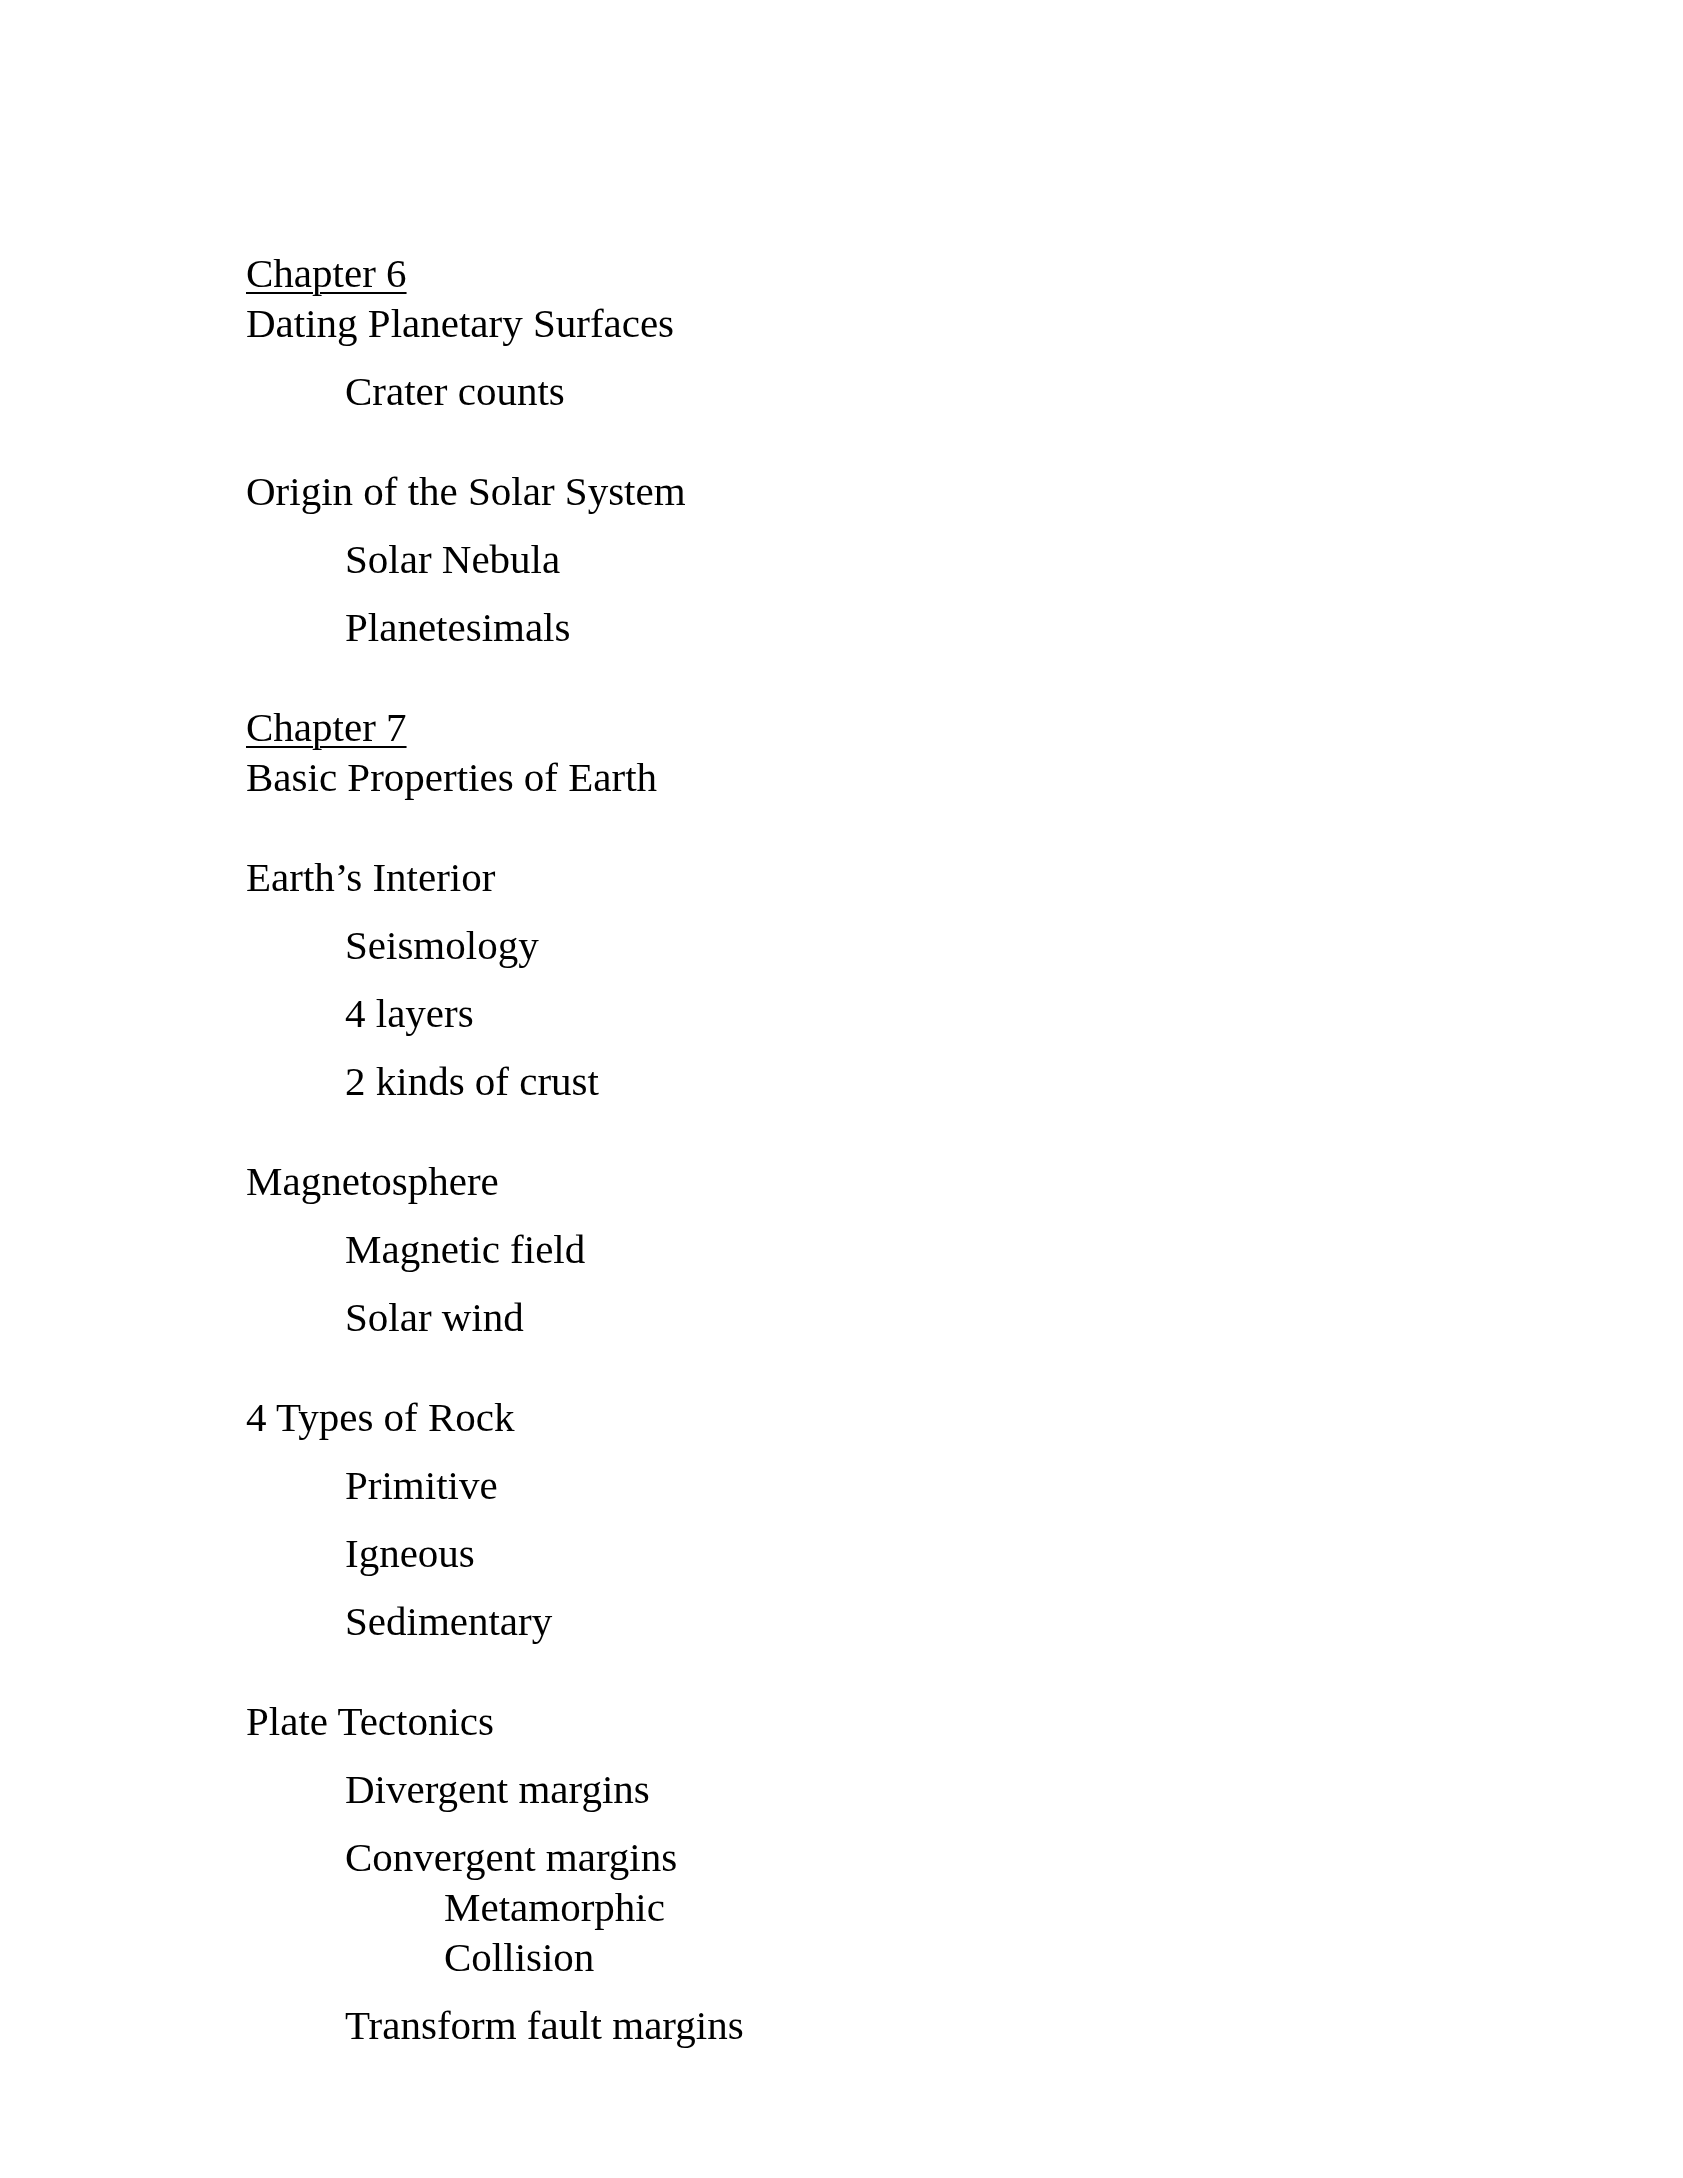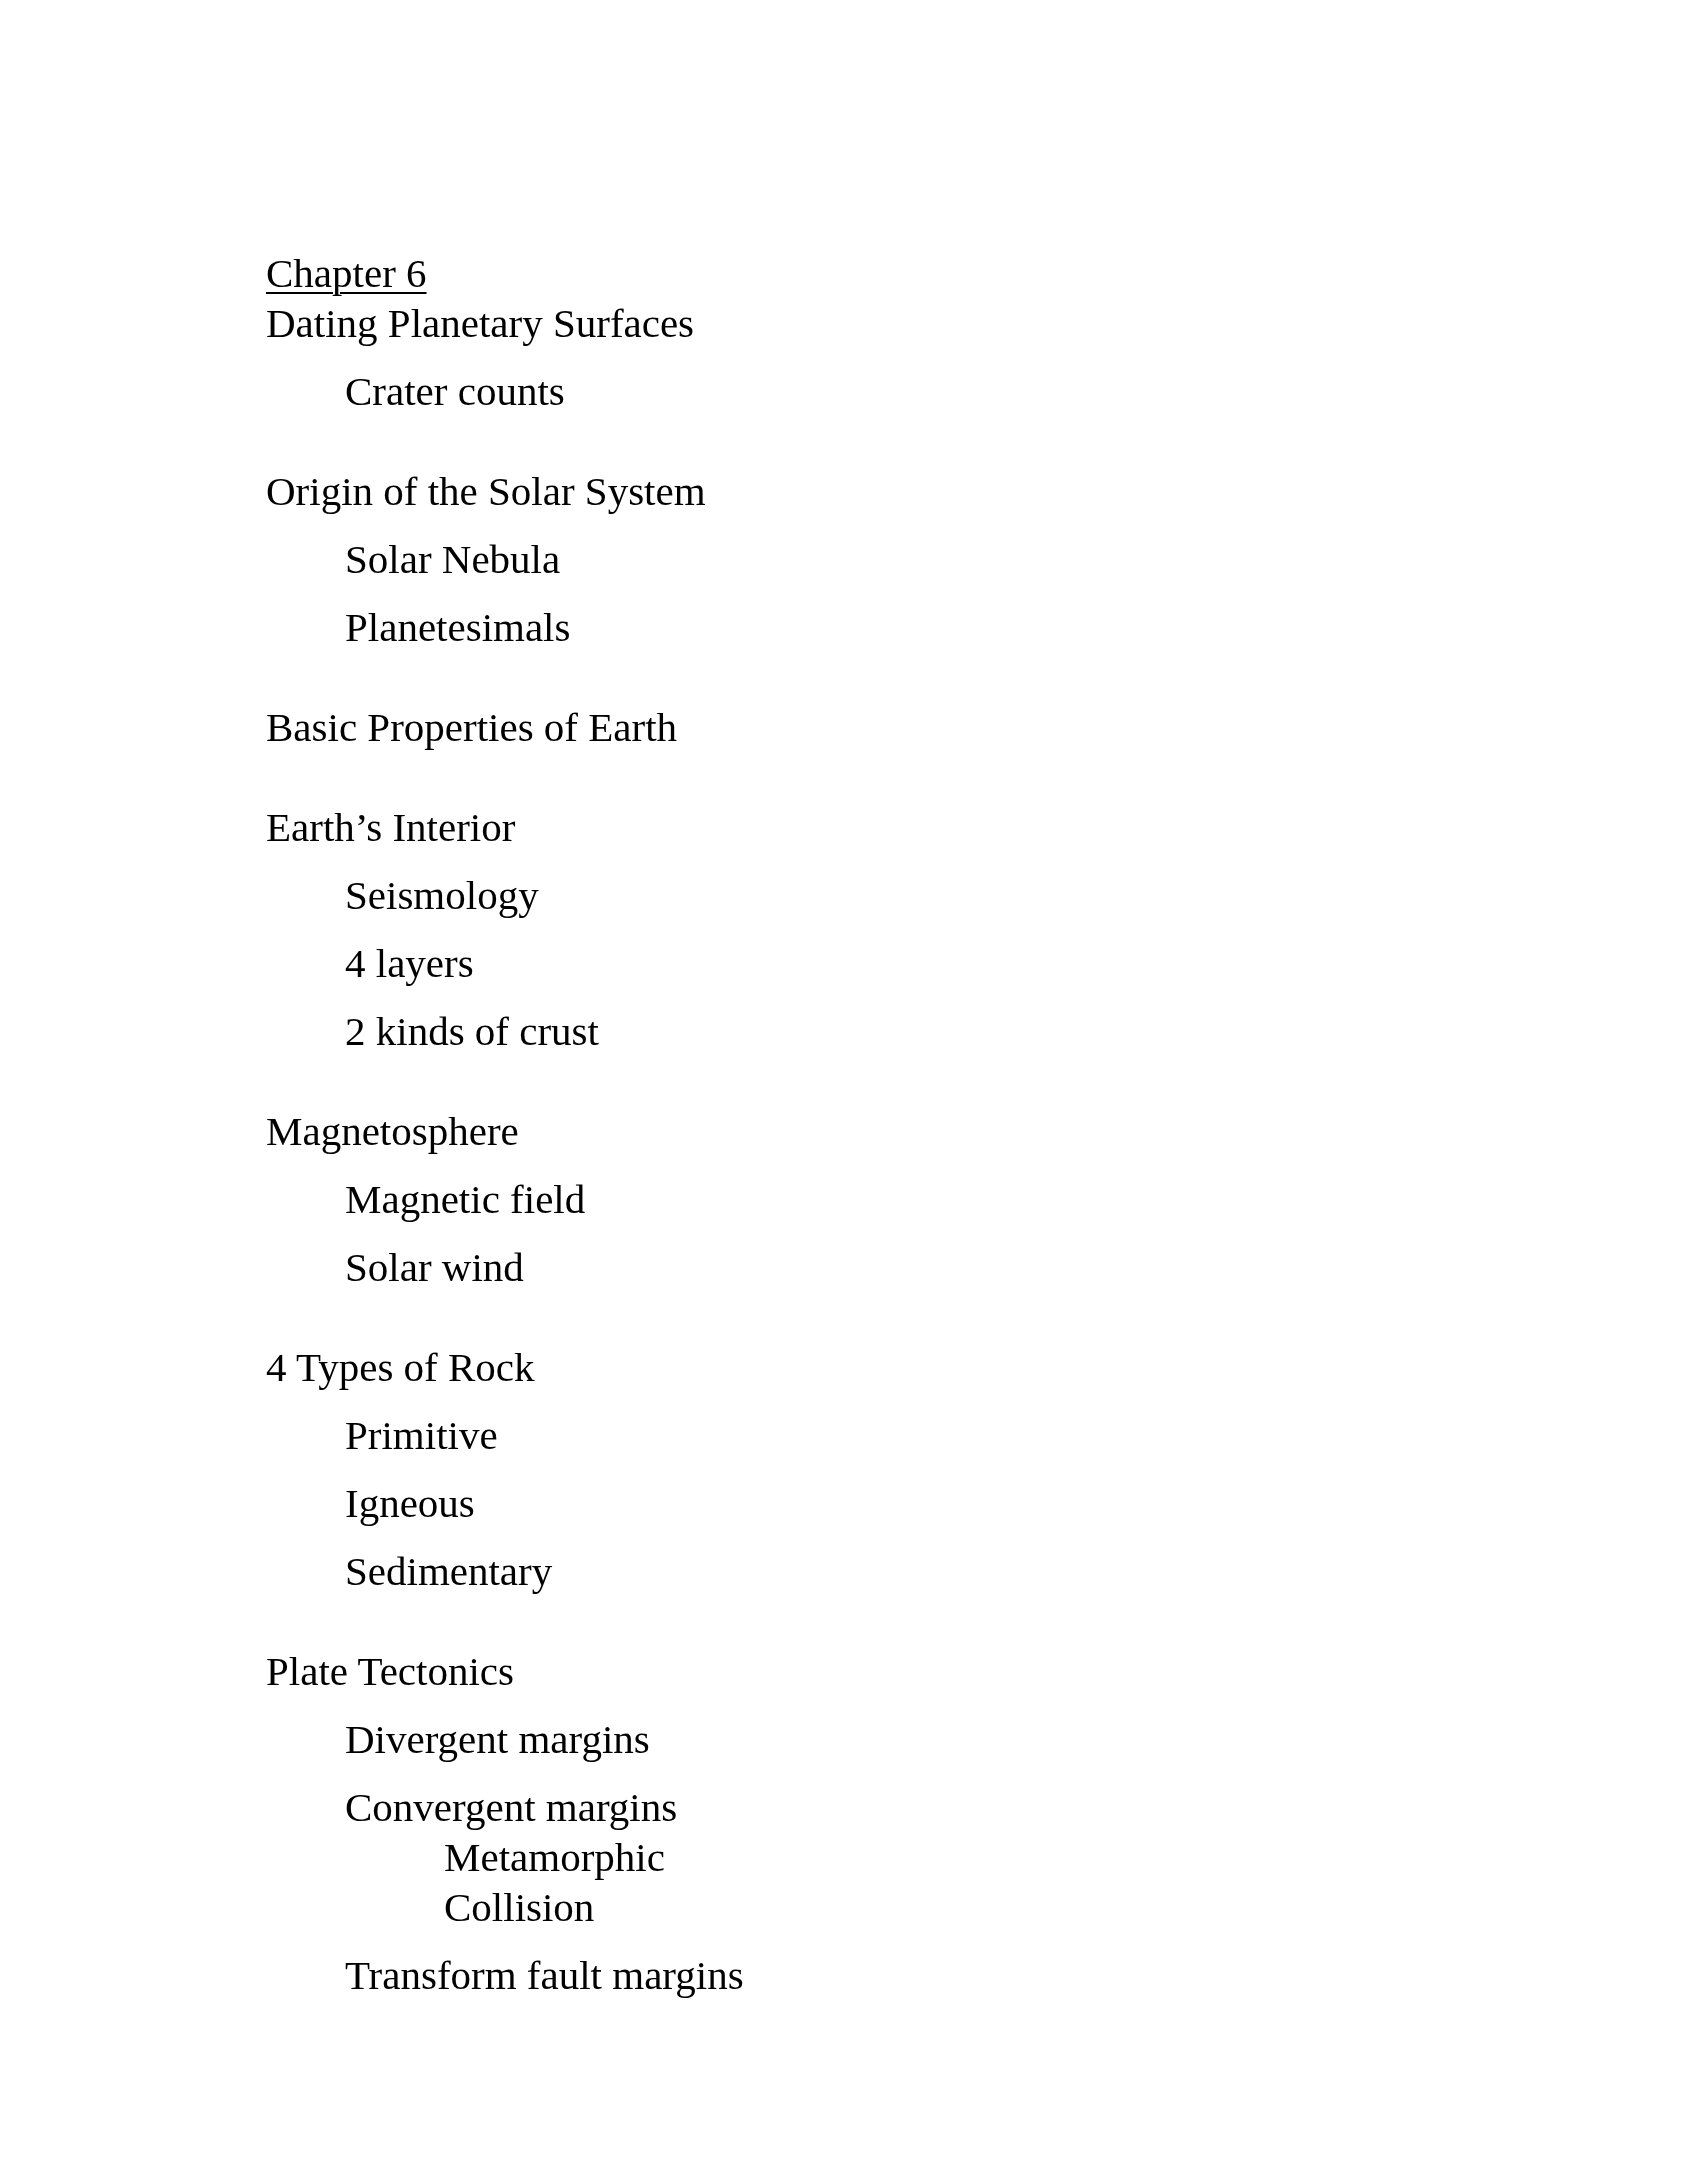--- a/index.html
+++ b/index.html
@@ -7,40 +7,41 @@
   .page {
     position: absolute;
     left: 246px;
     top: 248px;
     font-family: "Liberation Serif", "DejaVu Serif", serif;
     font-size: 41px;
     line-height: 50px;
     color: #000;
   }
   .line { height: 50px; white-space: nowrap; }
-  .l0 { padding-left: 0; margin-left: 20px; }
+  .l0 { padding-left: 0; }
   .l1 { padding-left: 99px; margin-top: 18px; }
   .l2 { padding-left: 198px; }
   .chapter { text-decoration: underline; text-decoration-thickness: 2px; text-underline-offset: 5px; }
   .blank { height: 50px; }
 </style>
 </head>
 <body>
 
 <div class="page">
 
   <div class="line l0 chapter">Chapter 6</div>
   <div class="line l0">Dating Planetary Surfaces</div>
   <div class="line l1">Crater counts</div>
   <div class="blank"></div>
   <div class="line l0">Origin of the Solar System</div>
   <div class="line l1">Solar Nebula</div>
   <div class="line l1">Planetesimals</div>
   <div class="blank"></div>
 
+  <div class="line l0 chapter">Chapter 7</div>
   <div class="line l0">Basic Properties of Earth</div>
   <div class="blank"></div>
 
   <div class="line l0">Earth’s Interior</div>
   <div class="line l1">Seismology</div>
   <div class="line l1">4 layers</div>
   <div class="line l1">2 kinds of crust</div>
   <div class="blank"></div>
 
   <div class="line l0">Magnetosphere</div>

